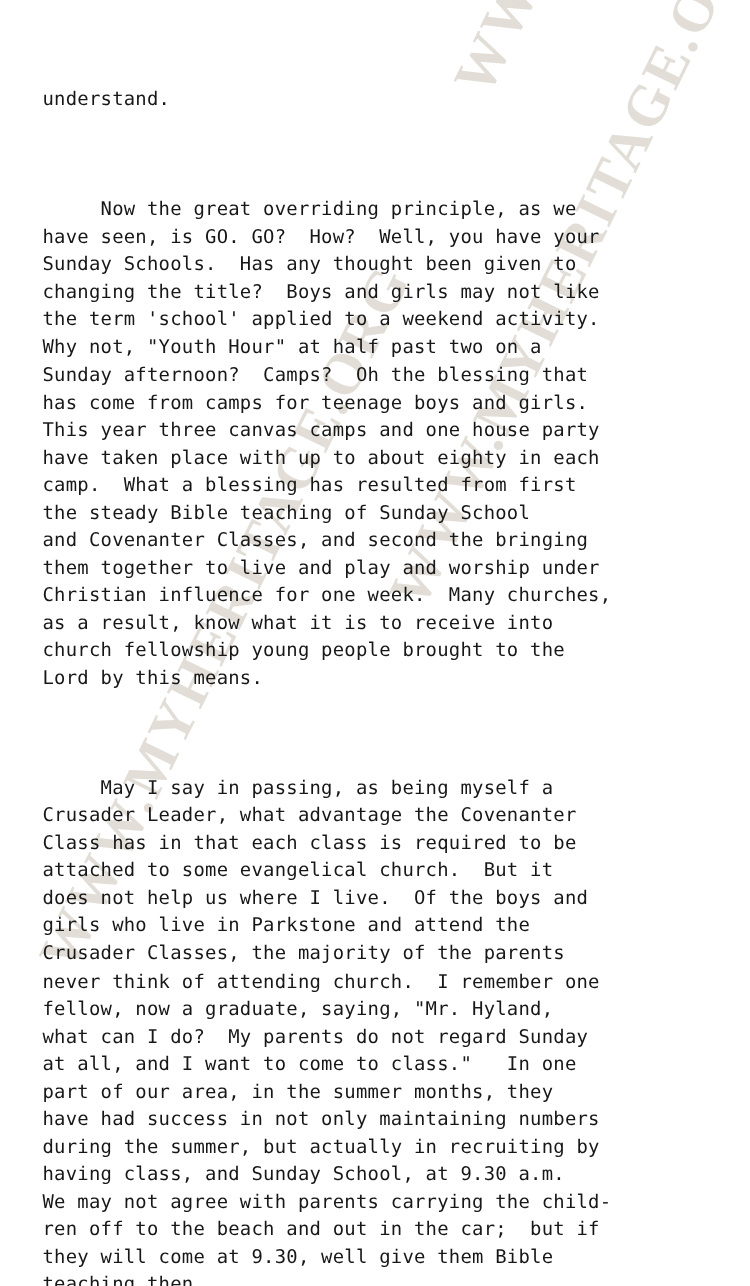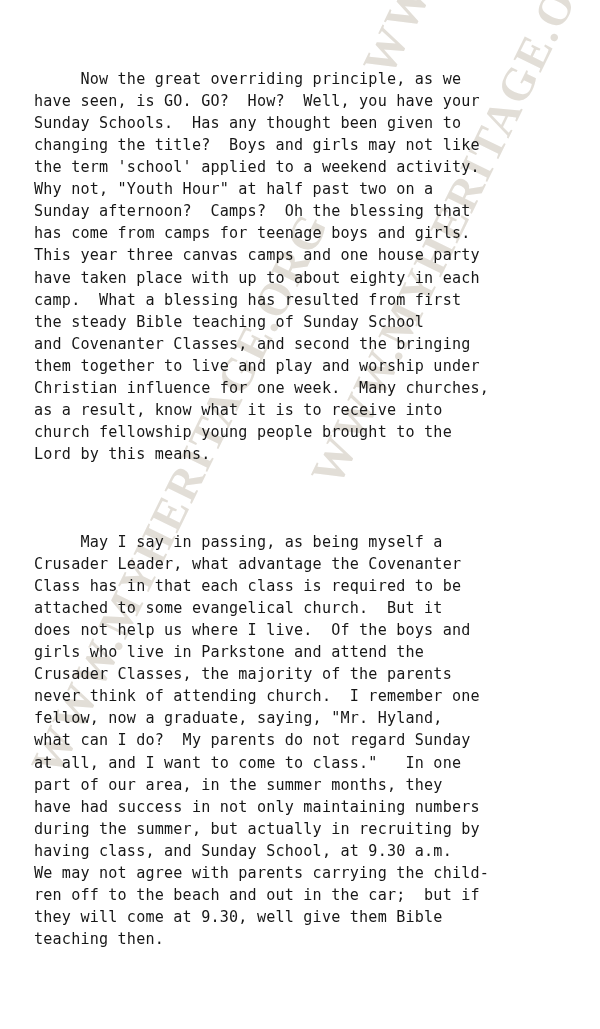--- a/index.html
+++ b/index.html
@@ -81,20 +81,21 @@
 <body>
 
 <div class="watermark">
   <span class="wm-1">WWW.MYHERITAGE.ORG</span>
   <span class="wm-2">WWW.MYHERITAGE.ORG</span>
   <span class="wm-3">WWW.MYHERITAGE.ORG</span>
 </div>
 
 <div class="page">
   <div class="body-text">
+    <p class="para">understand.</p>
     <p class="para">     Now the great overriding principle, as we
 have seen, is GO. GO?  How?  Well, you have your
 Sunday Schools.  Has any thought been given to
 changing the title?  Boys and girls may not like
 the term 'school' applied to a weekend activity.
 Why not, "Youth Hour" at half past two on a
 Sunday afternoon?  Camps?  Oh the blessing that
 has come from camps for teenage boys and girls.
 This year three canvas camps and one house party
 have taken place with up to about eighty in each

